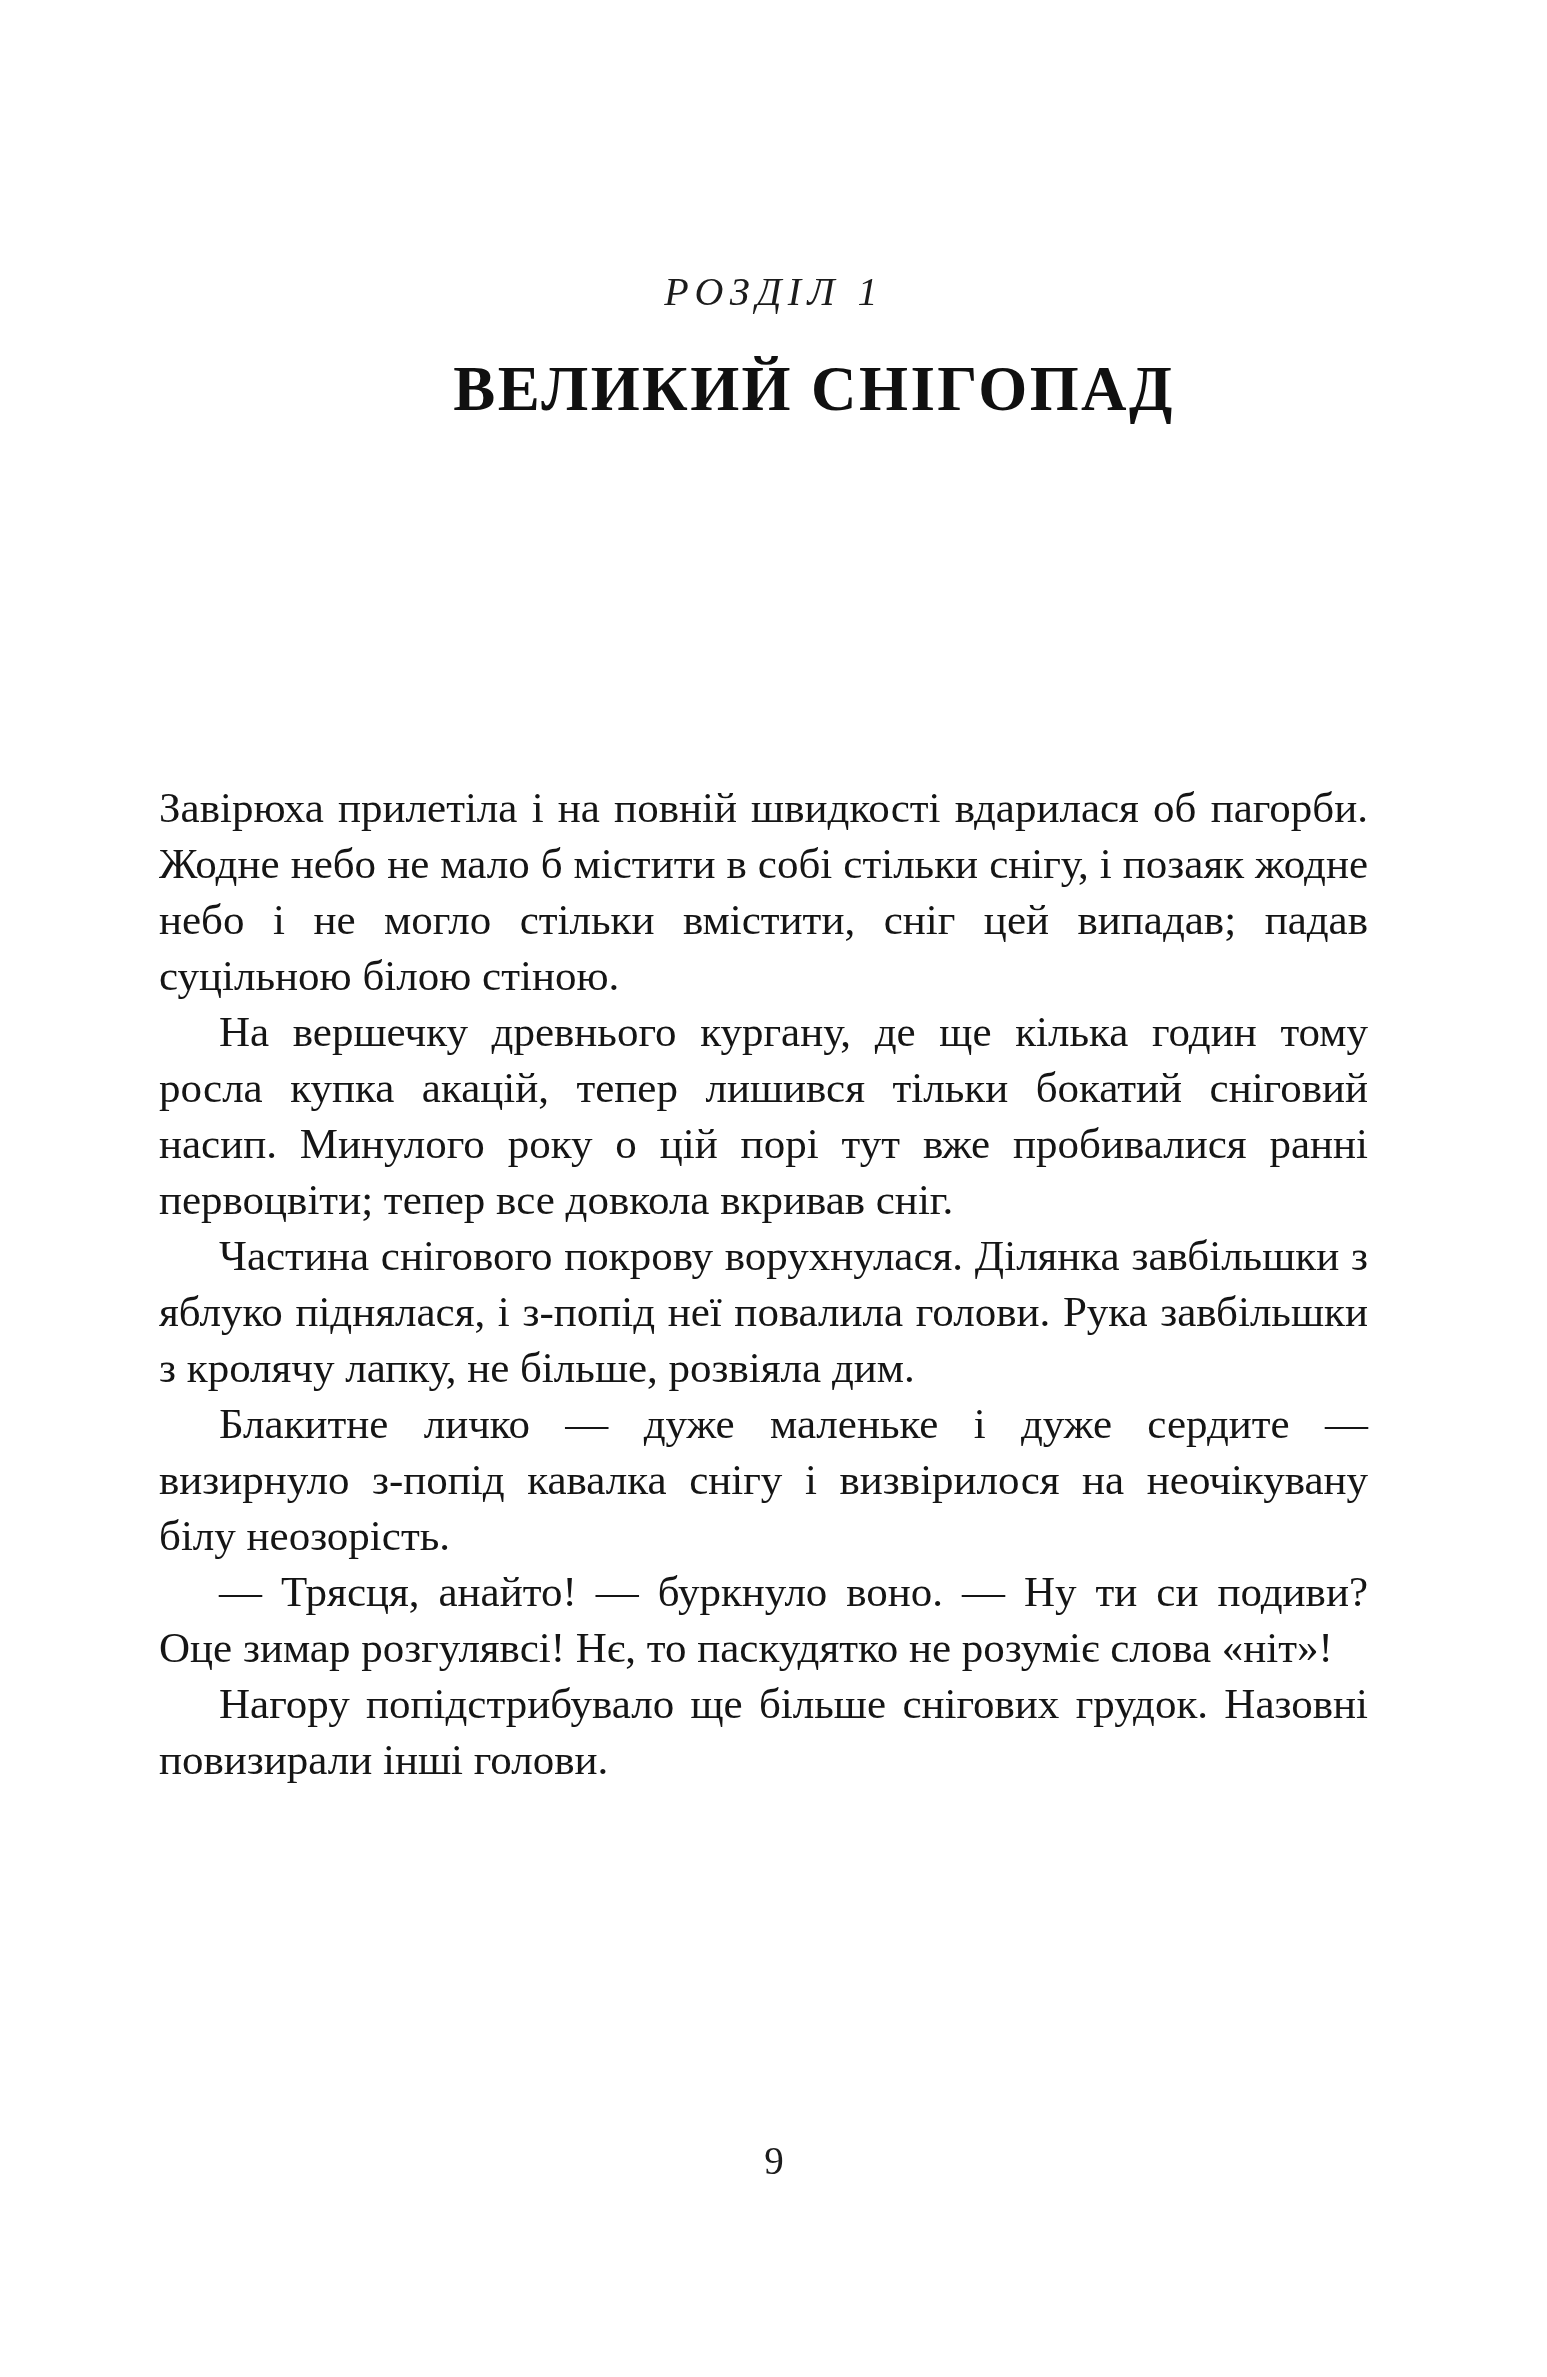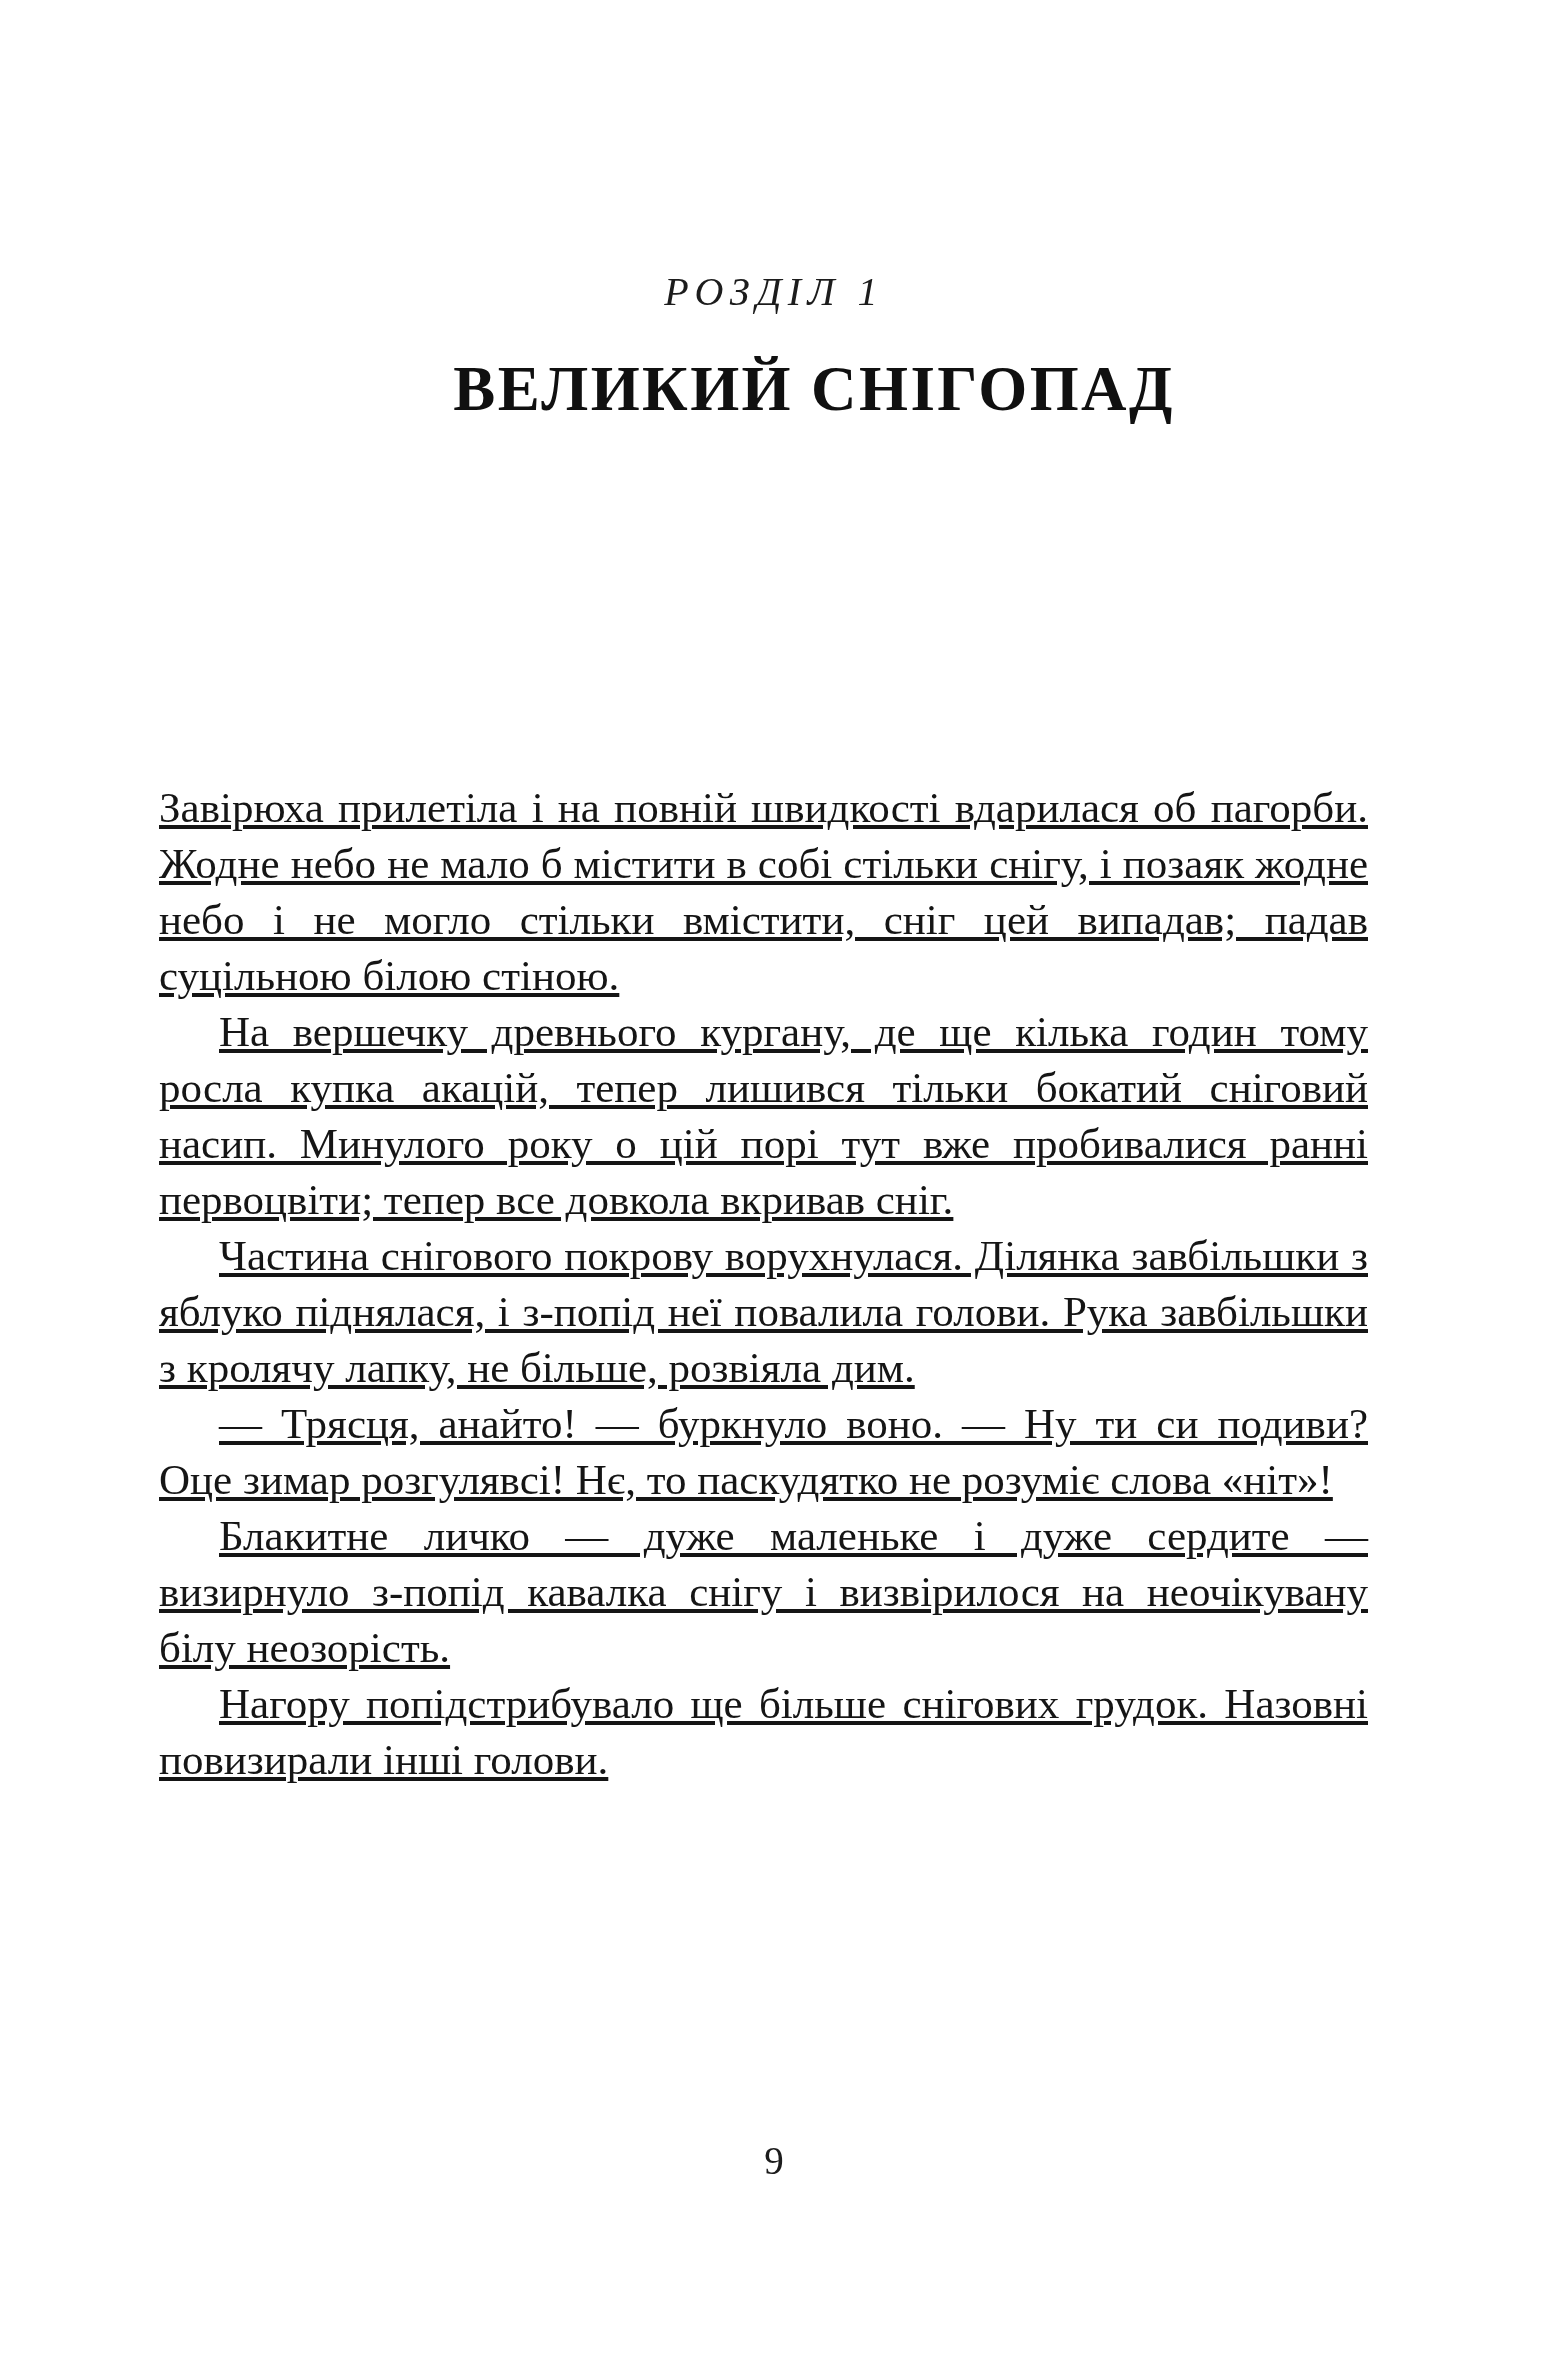--- a/index.html
+++ b/index.html
@@ -45,21 +45,20 @@
   }
   .body-text {
     position: absolute;
     top: 780px;
     left: 159px;
     width: 1209px;
     font-size: 43px;
     line-height: 56px;
     text-align: justify;
     color: #151515;
-    text-decoration: underline;
   }
   .body-text p {
     margin: 0;
     padding: 0;
     text-indent: 60px;
   }
   .body-text p.first {
     text-indent: 0;
   }
   .page-number {
@@ -78,21 +77,21 @@
 <div class="page">
 
   <div class="chapter-label">РОЗДІЛ 1</div>
 
   <h1 class="page-title">ВЕЛИКИЙ СНІГОПАД</h1>
 
   <div class="body-text">
     <p class="first">Завірюха прилетіла і на повній швидкості вдарилася об пагорби. Жодне небо не мало б містити в собі стільки снігу, і позаяк жодне небо і не могло стільки вмістити, сніг цей випадав; падав суцільною білою стіною.</p>
     <p>На вершечку древнього кургану, де ще кілька годин тому росла купка акацій, тепер лишився тільки бокатий сніговий насип. Минулого року о цій порі тут вже пробивалися ранні первоцвіти; тепер все довкола вкривав сніг.</p>
     <p>Частина снігового покрову ворухнулася. Ділянка завбільшки з яблуко піднялася, і з-попід неї повалила голови. Рука завбільшки з кролячу лапку, не більше, розвіяла дим.</p>
+    <p>Блакитне личко — дуже маленьке і дуже сердите — визирнуло з-попід кавалка снігу і визвірилося на неочікувану білу неозорість.</p>
     <p>— Трясця, анайто! — буркнуло воно. — Ну ти си подиви? Оце зимар розгулявсі! Нє, то паскудятко не розуміє слова «ніт»!</p>
-    <p>Блакитне личко — дуже маленьке і дуже сердите — визирнуло з-попід кавалка снігу і визвірилося на неочікувану білу неозорість.</p>
     <p>Нагору попідстрибувало ще більше снігових грудок. Назовні повизирали інші голови.</p>
   </div>
 
   <div class="page-number">9</div>
 
 </div>
 
 
 </body></html>

